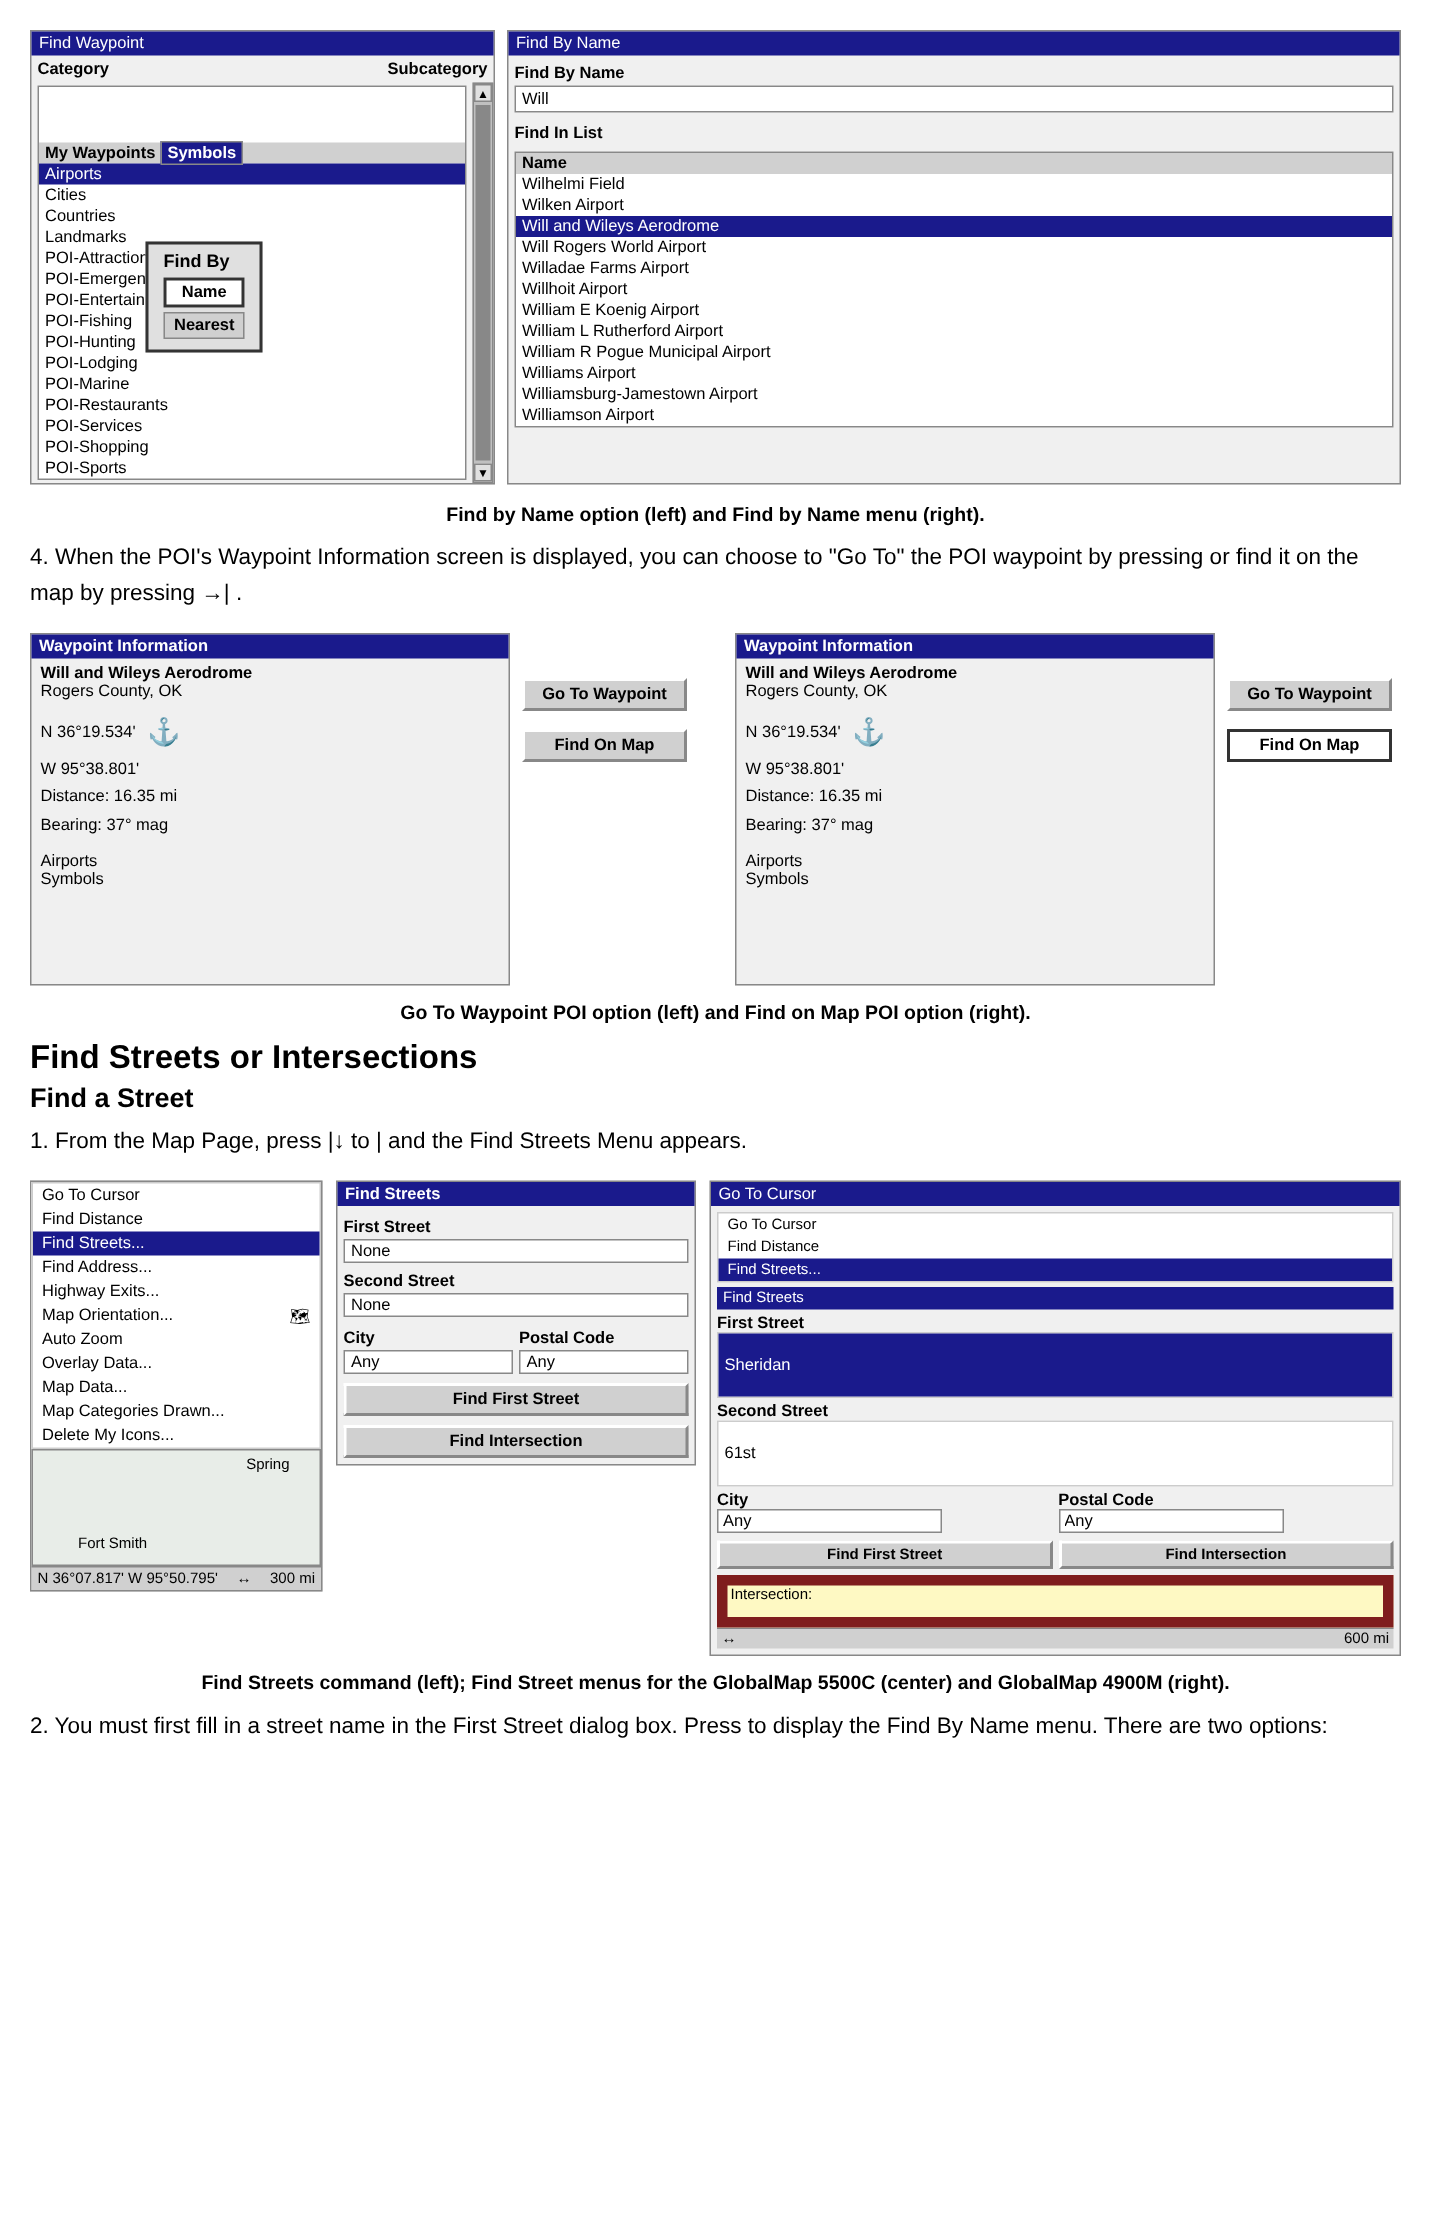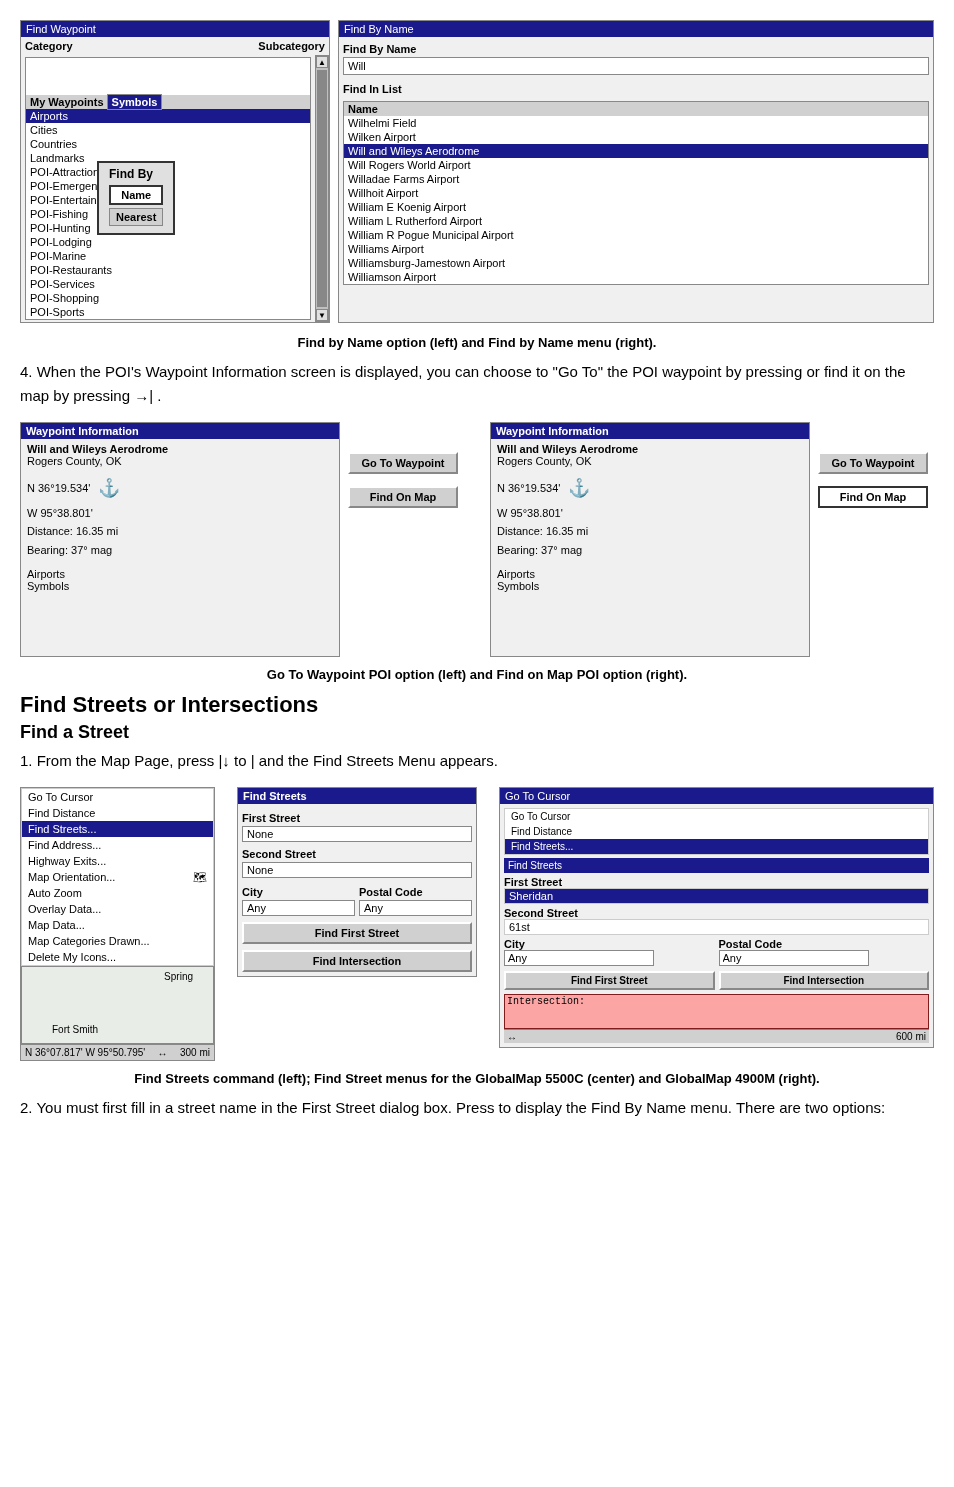--- a/index.html
+++ b/index.html
@@ -240,21 +240,21 @@
     }
     .sub-heading {
       font-size: 18px;
       font-weight: bold;
       margin: 4px 0 6px 0;
     }
 
     
     .streets-row {
       display: flex;
-      gap: 22px;
+      gap: 9px;
       margin-bottom: 10px;
       align-items: flex-start;
     }
     .menu-list {
       list-style: none;
       background: #fff;
       border: 1px solid #ccc;
     }
     .menu-list li {
       padding: 2px 6px;
@@ -350,21 +350,21 @@
       color: #fff;
       padding: 2px 4px;
       font-size: 10px;
     }
     .gm-list {
       list-style: none;
       background: #fff;
       border: 1px solid #ccc;
     }
     .gm-list li {
-      padding: 1px 4px;
+      padding: 15px 4px;
       font-size: 11px;
     }
     .gm-list li.highlighted {
       background: #1a1a8c;
       color: #fff;
     }
     .gm-row {
       display: flex;
       gap: 4px;
       margin-top: 3px;
@@ -392,26 +392,25 @@
       border: 2px solid #888;
       border-top-color: #fff;
       border-left-color: #fff;
       padding: 2px 4px;
       cursor: pointer;
       font-size: 10px;
       font-weight: bold;
       text-align: center;
     }
     .gm-map-area {
-      background: #fca5a5;
+      background: #fef9c3;
       height: 35px;
-      border: 1px solid #7f1d1d;
+      border: 7px solid #7f1d1d;
       margin-top: 4px;
       position: relative;
-      font-family: Liberation Mono, monospace;
     }
     .gm-coords-bar {
       background: #d0d0d0;
       padding: 1px 3px;
       font-size: 10px;
       display: flex;
       justify-content: space-between;
       border-top: 1px solid #888;
     }
 

